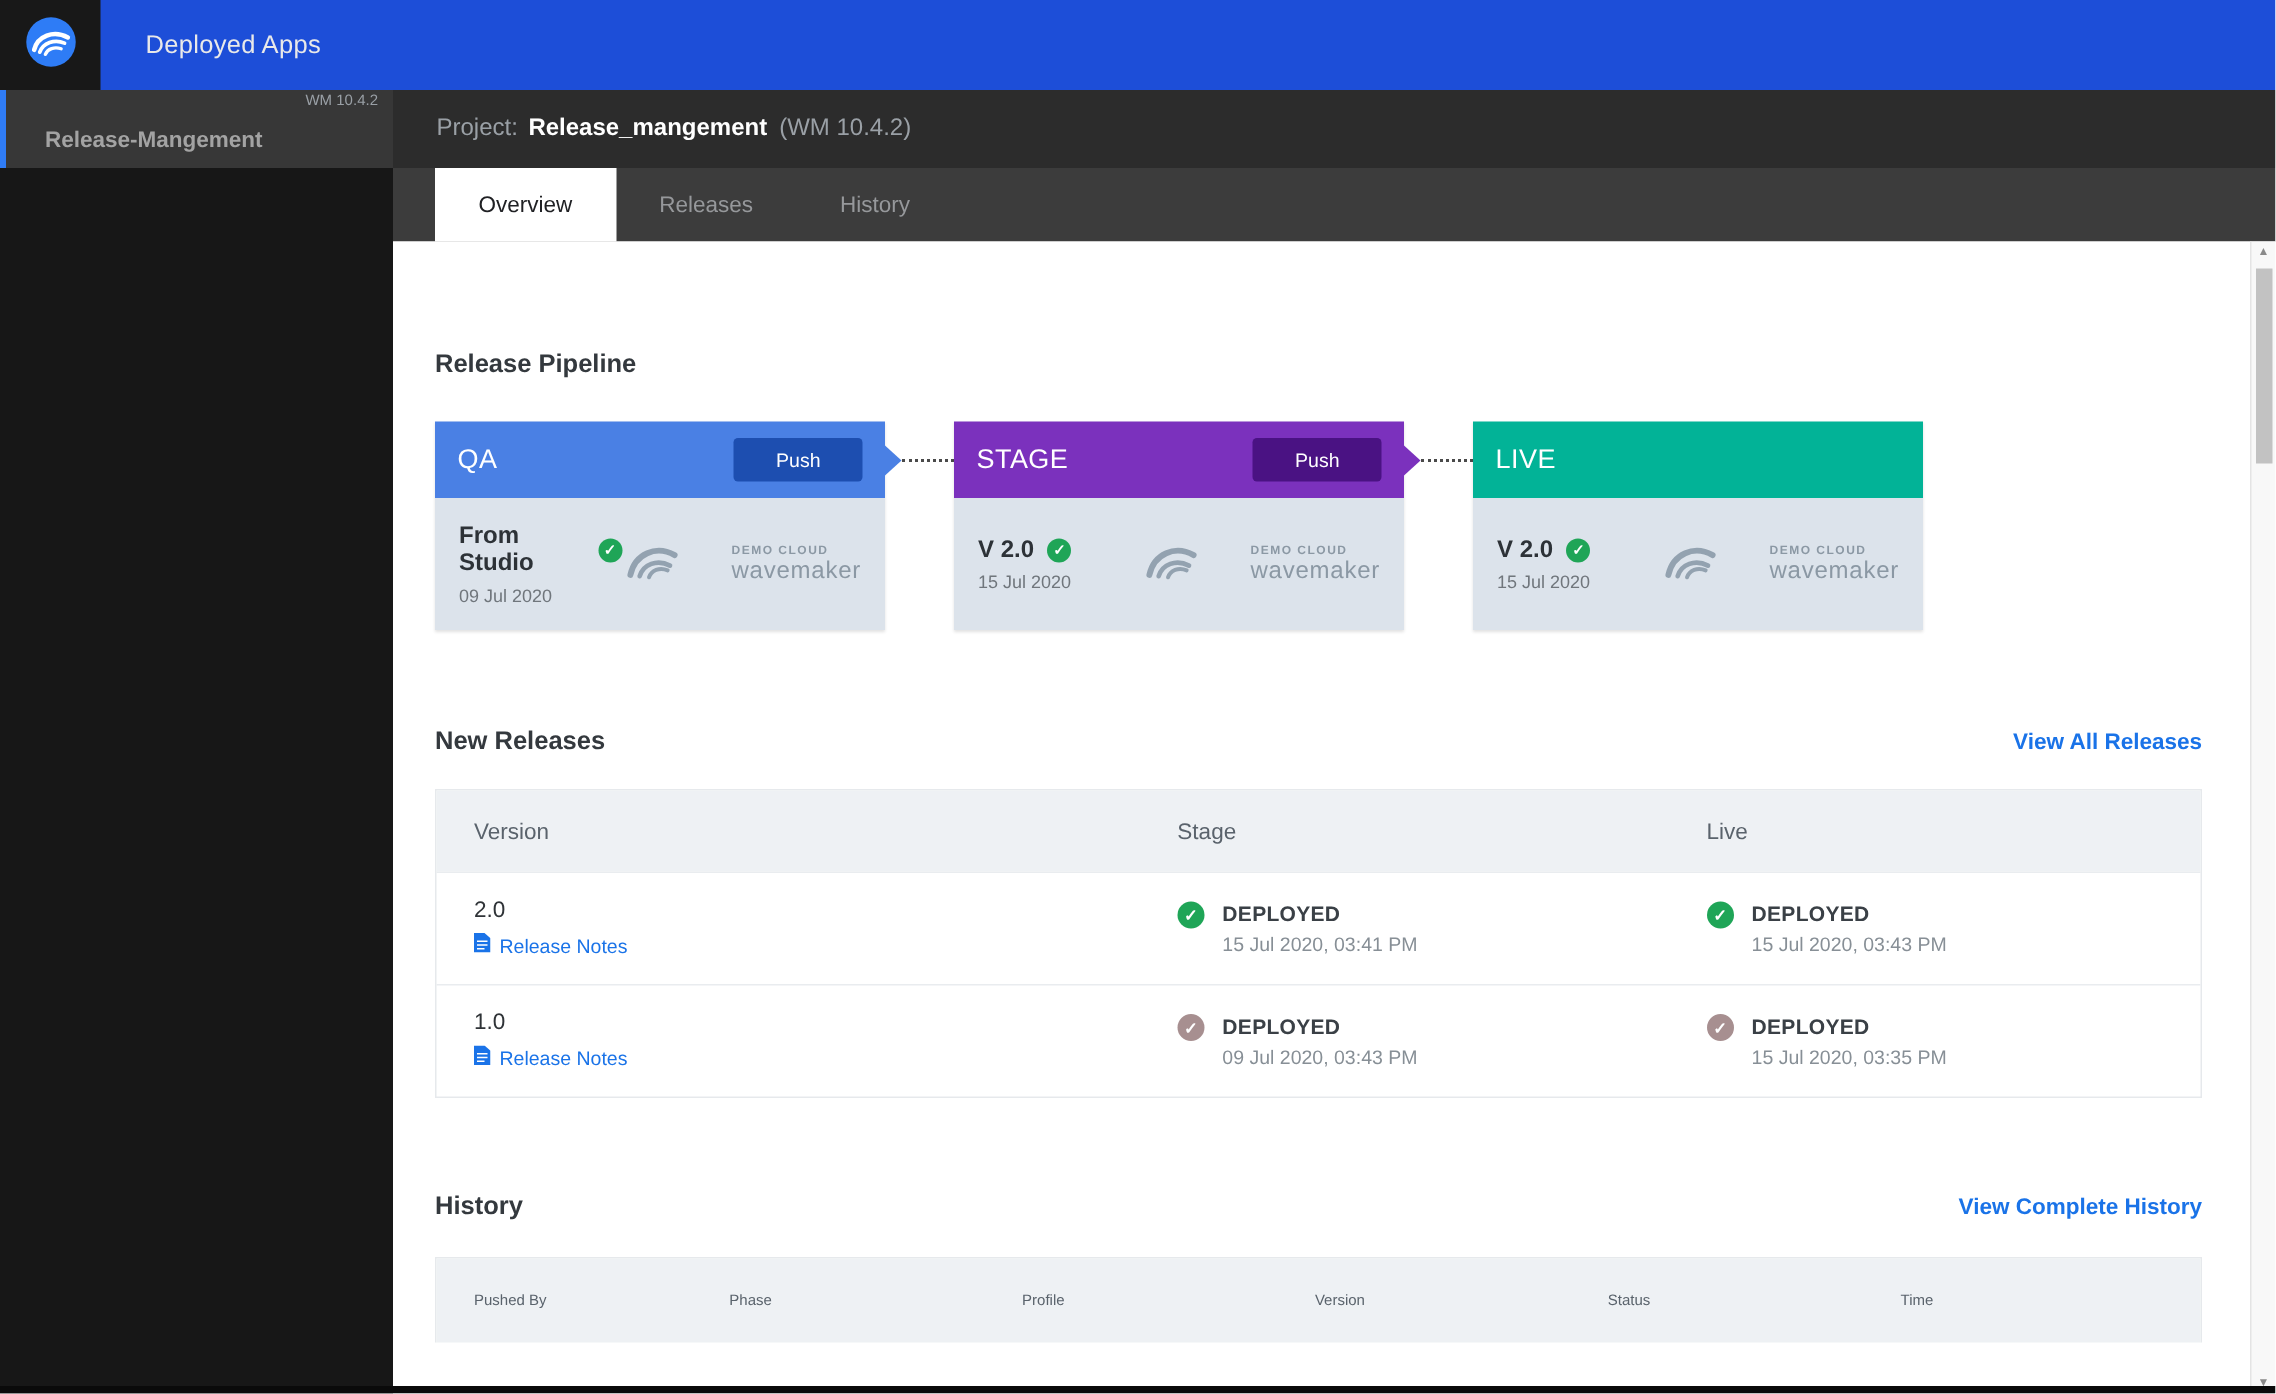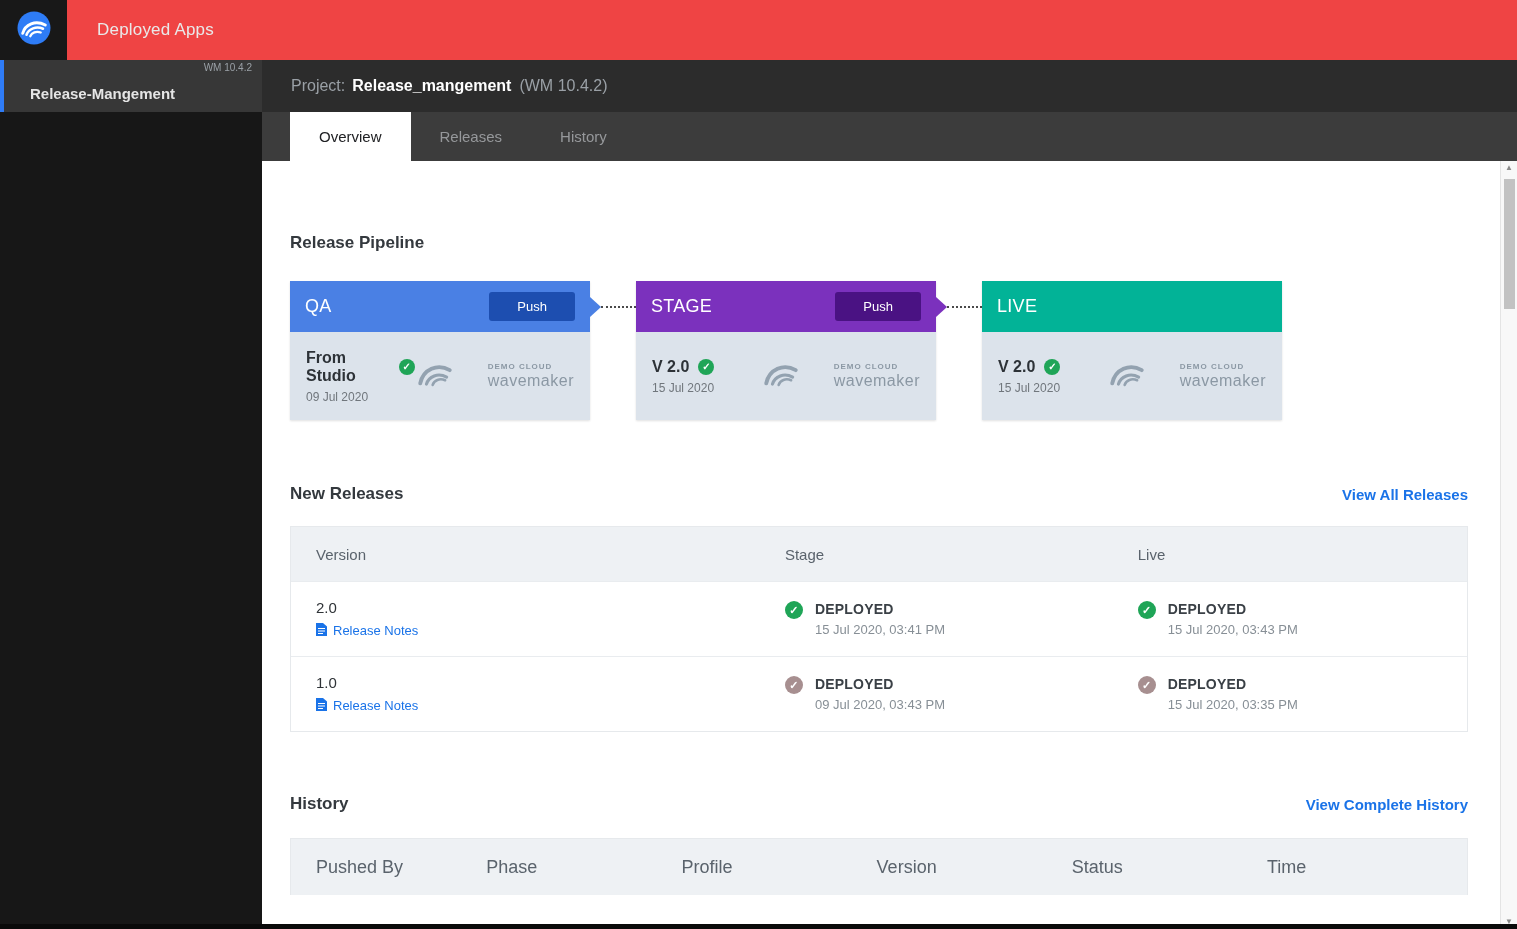--- a/index.html
+++ b/index.html
@@ -4,31 +4,31 @@
 <style>
   * { margin:0; padding:0; box-sizing:border-box; }
   html,body { width:1517px; height:929px; overflow:hidden; }
   body {
     font-family:"Liberation Sans", sans-serif;
     background:#ffffff; position:relative;
     -webkit-font-smoothing:antialiased;
   }
 
   
-  .topbar { height:60px; background:#ef4444; display:flex; align-items:center; }
+  .topbar { height:60px; background:#1d4ed8; display:flex; align-items:center; }
   .logo-box { width:67px; height:60px; background:#181818; display:flex; align-items:center; justify-content:center; }
   .topbar-title { color:#e9e9e9; font-size:17px; font-weight:500; margin-left:30px; letter-spacing:.2px; }
 
   
   .app-row { display:flex; height:869px; }
 
   
   .sidebar { width:262px; background:#171717; flex-shrink:0; }
   .sidebar-item { position:relative; height:52px; background:#373737; border-left:4px solid #2f7cf6; padding:0 12px 0 26px; display:flex; align-items:center; cursor:pointer; }
-  .sidebar-item-label { color:#e5e5e5; font-size:15px; font-weight:700; margin-top:14px; }
+  .sidebar-item-label { color:#a3a3a3; font-size:15px; font-weight:700; margin-top:14px; }
   .sidebar-item-version { position:absolute; top:2px; right:10px; font-size:10px; color:#9aa0a6; }
 
   
   .main { flex:1; display:flex; flex-direction:column; min-width:0; }
   .project-strip { height:52px; background:#2c2c2c; display:flex; align-items:center; padding-left:29px; font-size:16px; }
   .project-prefix { color:#9aa0a6; }
   .project-name { color:#ffffff; font-weight:700; margin-left:7px; }
   .project-version { color:#9aa0a6; margin-left:8px; }
 
   .tabs { height:49px; background:#3c3c3c; display:flex; align-items:stretch; padding-left:28px; }
@@ -83,21 +83,21 @@
   .notes-link { display:inline-flex; align-items:center; gap:6px; margin-top:7px; font-size:13px; color:var(--accent-link,#1a73e8); text-decoration:none; cursor:pointer; }
   .dep-cell { display:flex; align-items:flex-start; }
   .dep-text { margin-left:12px; }
   .dep-status { font-size:14px; font-weight:700; color:#3a4046; letter-spacing:.2px; }
   .dep-time { font-size:13px; color:#878f96; margin-top:5px; }
 
   
   .section-history { margin-top:62px; }
   .history-table { margin-top:24px; border:1px solid #e6e9ec; border-bottom:none; }
   .hist-header { display:flex; background:#eef1f4; height:56px; align-items:center; }
-  .hist-col { width:16.6%; font-size:18px; color:#5a636c; }
+  .hist-col { width:16.6%; font-size:10px; color:#5a636c; }
   .hist-col:first-child { padding-left:25px; }
 
   
   .scrollbar { position:absolute; top:0; right:0; bottom:0; width:17px; background:#f8f8f8; border-left:1px solid #e4e4e4; display:flex; flex-direction:column; align-items:center; }
   .sb-arrow { color:#8a8a8a; font-size:8px; line-height:14px; height:14px; width:100%; text-align:center; cursor:pointer; }
   .sb-thumb { width:11px; height:130px; background:#c2c2c2; margin-top:4px; cursor:pointer; }
   .sb-spacer { flex:1; }
 
   .bottom-strip { position:absolute; left:0; right:0; bottom:0; height:5px; background:#0a0a0a; z-index:20; }
 </style>

